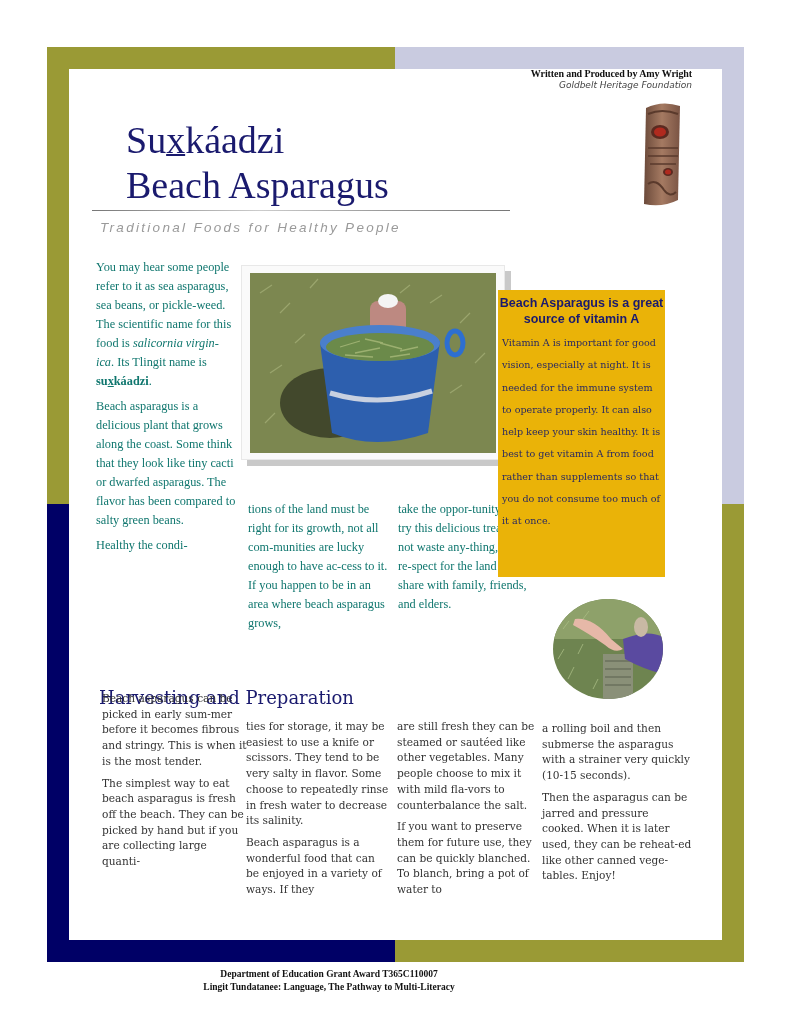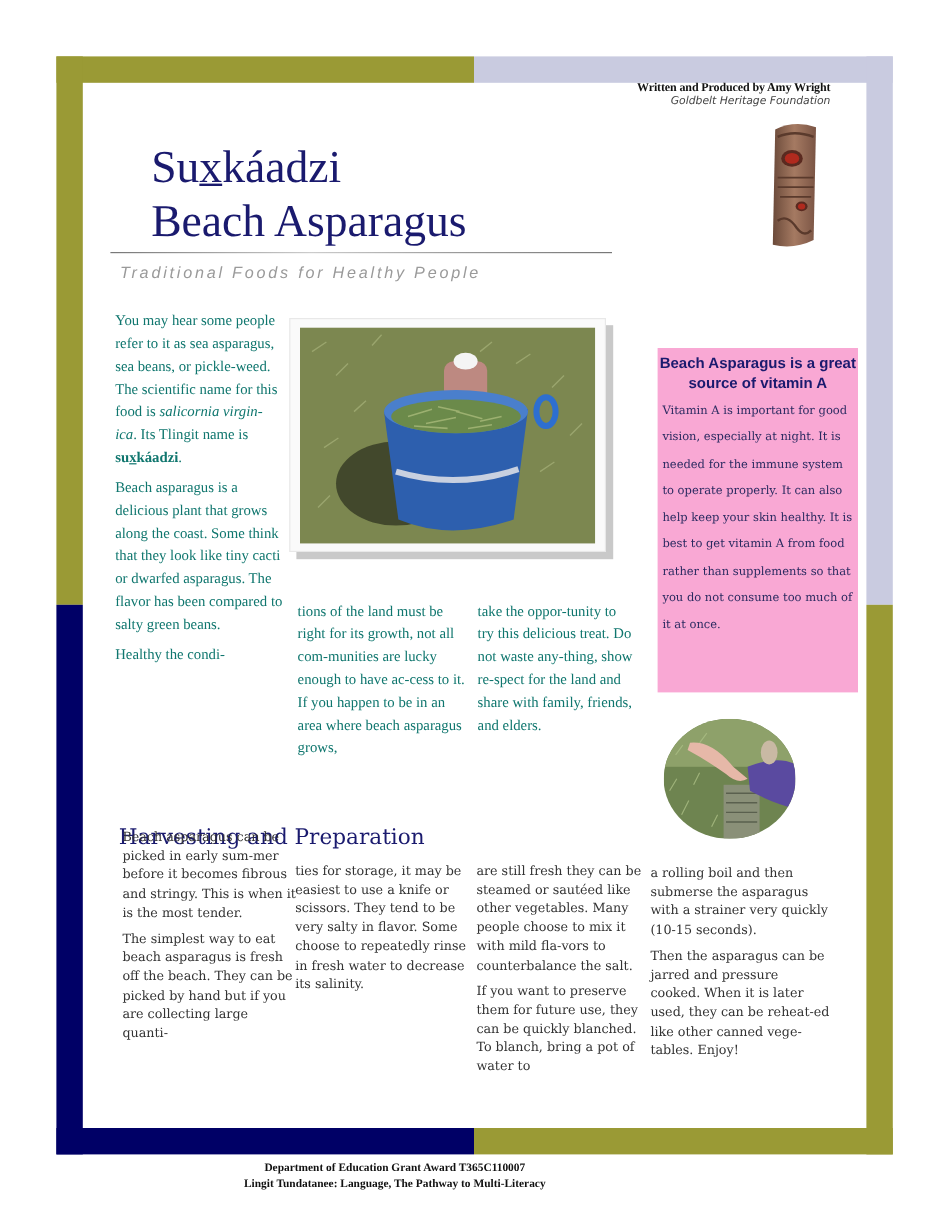--- a/index.html
+++ b/index.html
@@ -29,21 +29,21 @@
 
   .body-text { position:absolute; font-family:Liberation Serif, serif; font-size:12.3px; line-height:19px; color:#0f766e; }
   .body-text p { margin:0 0 6px 0; }
   .col1 { left:96px; top:258px; width:140px; }
   .col2 { left:248px; top:500px; width:140px; }
   .col3 { left:398px; top:500px; width:130px; }
 
   .photo-frame { position:absolute; left:241px; top:265px; width:262px; height:193px; background:#fafafa; box-shadow:6px 6px 0 #c9c9c9; border:1px solid #e8e8e8; }
   .photo-frame svg { position:absolute; left:8px; top:7px; }
 
-  .sidebar { position:absolute; left:548px; top:290px; width:167px; height:287px; background:#f9a8d4; }
+  .sidebar { position:absolute; left:498px; top:290px; width:167px; height:287px; background:#eab308; }
   .sidebar-title { font-family:"Liberation Sans", sans-serif; font-weight:bold; font-size:12.5px; color:#1a1a6e; text-align:center; margin-top:5px; line-height:16px; }
   .sidebar-body { font-family:"DejaVu Serif", serif; font-size:9.6px; line-height:22.3px; color:#2a2a60; padding:5px 4px 0 4px; }
 
   .circle-photo { position:absolute; left:553px; top:599px; width:110px; height:100px; border-radius:50%; overflow:hidden; }
 
   .section-heading { position:absolute; left:99px; top:687px; font-family:"DejaVu Serif", serif; font-size:18px; color:#1a1a6e; }
   .h-text { position:absolute; font-family:"DejaVu Serif", serif; font-size:10.6px; line-height:15.7px; color:#333; }
   .h-text p { margin:0 0 6px 0; }
   .hc1 { left:102px; top:691px; width:145px; }
   .hc2 { left:246px; top:719px; width:145px; }
@@ -144,20 +144,21 @@
   </svg>
 </div>
 
 <div class="section-heading">Harvesting and Preparation</div>
 <div class="h-text hc1">
   <p>Beach asparagus can be picked in early sum-mer before it becomes fibrous and stringy. This is when it is the most tender.</p>
   <p>The simplest way to eat beach asparagus is fresh off the beach. They can be picked by hand but if you are collecting large quanti-</p>
 </div>
 <div class="h-text hc2">
   <p>ties for storage, it may be easiest to use a knife or scissors. They tend to be very salty in flavor. Some choose to repeatedly rinse in fresh water to decrease its salinity.</p>
+  <p>Beach asparagus is a wonderful food that can be enjoyed in a variety of ways. If they</p>
 </div>
 <div class="h-text hc3">
   <p>are still fresh they can be steamed or sautéed like other vegetables. Many people choose to mix it with mild fla-vors to counterbalance the salt.</p>
   <p>If you want to preserve them for future use, they can be quickly blanched. To blanch, bring a pot of water to</p>
 </div>
 <div class="h-text hc4">
   <p>a rolling boil and then submerse the asparagus with a strainer very quickly (10-15 seconds).</p>
   <p>Then the asparagus can be jarred and pressure cooked. When it is later used, they can be reheat-ed like other canned vege-tables.  Enjoy!</p>
 </div>
 

